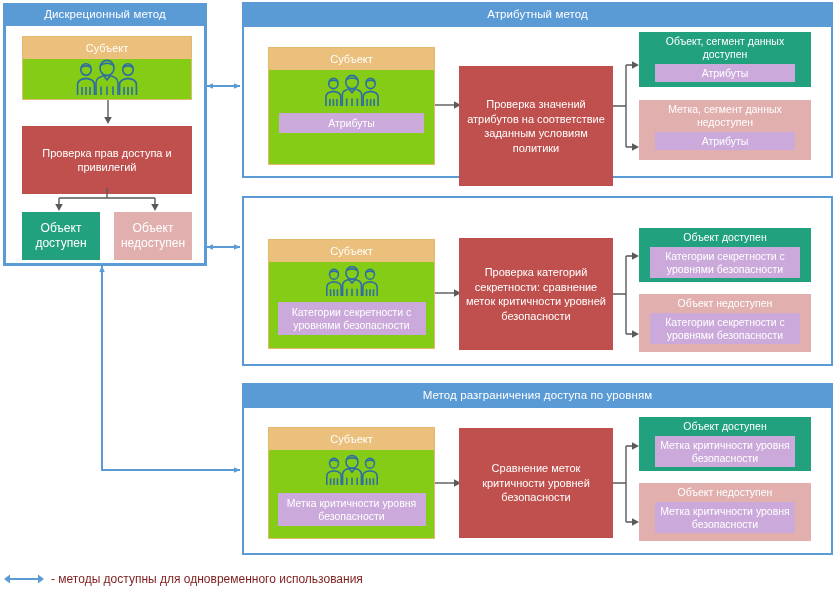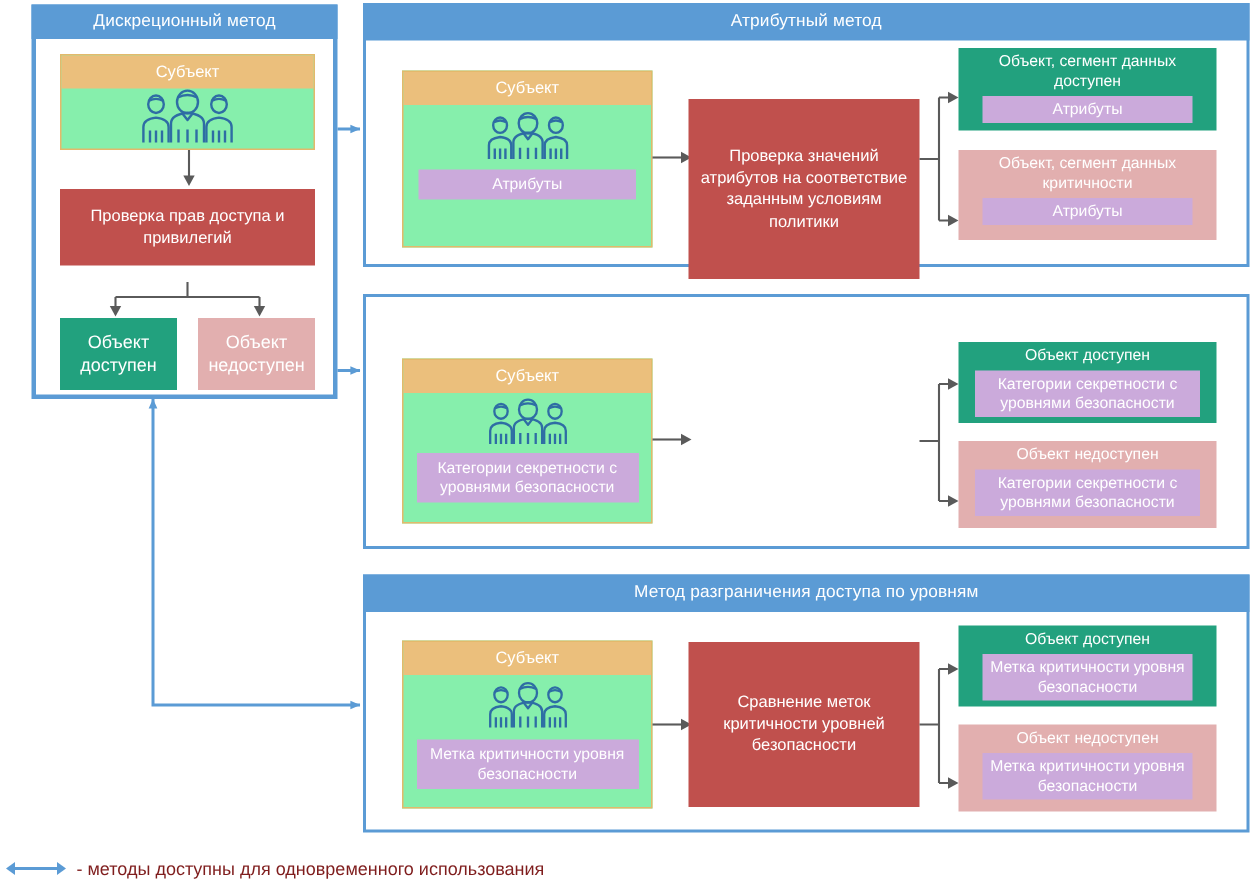--- a/index.html
+++ b/index.html
@@ -40,32 +40,32 @@
     right: -2px;
     height: 25px;
     background: #5b9bd5;
     color: #ffffff;
     font-size: 11.5px;
     line-height: 25px;
     text-align: center;
     letter-spacing: .1px;
     white-space: nowrap;
   }
-  .panel.left-panel { border-width: 3px; margin-left: 18px; }
+  .panel.left-panel { border-width: 3px; }
   .panel.left-panel > .panel-header {
     left: -3px; top: -3px; right: -3px;
     height: 23px; line-height: 23px;
   }
 
   
   .subject {
     position: absolute;
     box-sizing: border-box;
     border: 1px solid #e3b96b;
-    background: #86efac;
+    background: #84cc16;
   }
   .subject-title {
     position: absolute;
     left: 0; top: 0; right: 0;
     height: 22px;
     background: #ebbf7c;
     color: #ffffff;
     font-size: 11px;
     line-height: 22px;
     text-align: center;
@@ -205,21 +205,21 @@
           </g>
         </svg>
       </div>
     </div>
 
     <svg class="abs" style="left:94px;top:94px;width:16px;height:26px;">
       <line x1="8" y1="0" x2="8" y2="18" stroke="#5a5a5a" stroke-width="1.4"></line>
       <path d="M4.2,17 L8,24 L11.8,17 z" fill="#5a5a5a"></path>
     </svg>
 
-    <div class="process" style="left:16px;top:120px;width:170px;height:51px;">Проверка прав доступа и привилегий</div>
+    <div class="process" style="left:16px;top:120px;width:170px;height:68px;">Проверка прав доступа и привилегий</div>
 
     <svg class="abs" style="left:16px;top:182px;width:170px;height:26px;">
       <path d="M85,0 L85,10 M37,10 L133,10 M37,10 L37,17 M133,10 L133,17" stroke="#5a5a5a" stroke-width="1.4" fill="none"></path>
       <path d="M33.2,16 L37,23 L40.8,16 z" fill="#5a5a5a"></path>
       <path d="M129.2,16 L133,23 L136.8,16 z" fill="#5a5a5a"></path>
     </svg>
 
     <div class="result-simple ok" style="left:16px;top:206px;width:78px;height:48px;">Объект доступен</div>
     <div class="result-simple no" style="left:108px;top:206px;width:78px;height:48px;">Объект недоступен</div>
   </div>
@@ -263,21 +263,21 @@
       <path d="M19,15.2 L26,19 L19,22.8 z" fill="#5a5a5a"></path>
       <path d="M19,97.2 L26,101 L19,104.8 z" fill="#5a5a5a"></path>
     </svg>
 
     <div class="result ok" style="left:395px;top:28px;width:172px;height:55px;">
       <div class="result-title">Объект, сегмент данных доступен</div>
       <div class="tag" style="width:140px;height:18px;">Атрибуты</div>
     </div>
 
     <div class="result no" style="left:395px;top:96px;width:172px;height:60px;">
-      <div class="result-title">Объект, сегмент данных критичности</div>
+      <div class="result-title">Метка, сегмент данных недоступен</div>
       <div class="tag" style="width:140px;height:18px;">Атрибуты</div>
     </div>
   </div>
 
   <div class="panel" style="left:242px;top:196px;width:591px;height:170px;">
 
     <div class="subject" style="left:24px;top:41px;width:167px;height:110px;">
       <div class="subject-title">Субъект</div>
       <div class="subject-body">
         <svg class="people-icon" width="60" height="33" viewBox="0 0 70 38" style="margin-top:3px">
@@ -299,20 +299,21 @@
         </svg>
         <div class="tag" style="width:148px;height:33px;margin-top:4px;">Категории секретности с уровнями безопасности</div>
       </div>
     </div>
 
     <svg class="abs" style="left:191px;top:88px;width:28px;height:14px;">
       <line x1="0" y1="7" x2="20" y2="7" stroke="#5a5a5a" stroke-width="1.4"></line>
       <path d="M19,3.2 L26,7 L19,10.8 z" fill="#5a5a5a"></path>
     </svg>
 
+    <div class="process" style="left:215px;top:40px;width:154px;height:112px;">Проверка категорий секретности: сравнение меток критичности уровней безопасности</div>
 
     <svg class="abs" style="left:369px;top:40px;width:30px;height:112px;">
       <path d="M0,56 L13,56 M13,56 L13,18 M13,56 L13,96 M13,18 L20,18 M13,96 L20,96" stroke="#5a5a5a" stroke-width="1.4" fill="none"></path>
       <path d="M19,14.2 L26,18 L19,21.8 z" fill="#5a5a5a"></path>
       <path d="M19,92.2 L26,96 L19,99.8 z" fill="#5a5a5a"></path>
     </svg>
 
     <div class="result ok" style="left:395px;top:30px;width:172px;height:54px;">
       <div class="result-title">Объект доступен</div>
       <div class="tag" style="width:150px;height:31px;">Категории секретности с уровнями безопасности</div>

